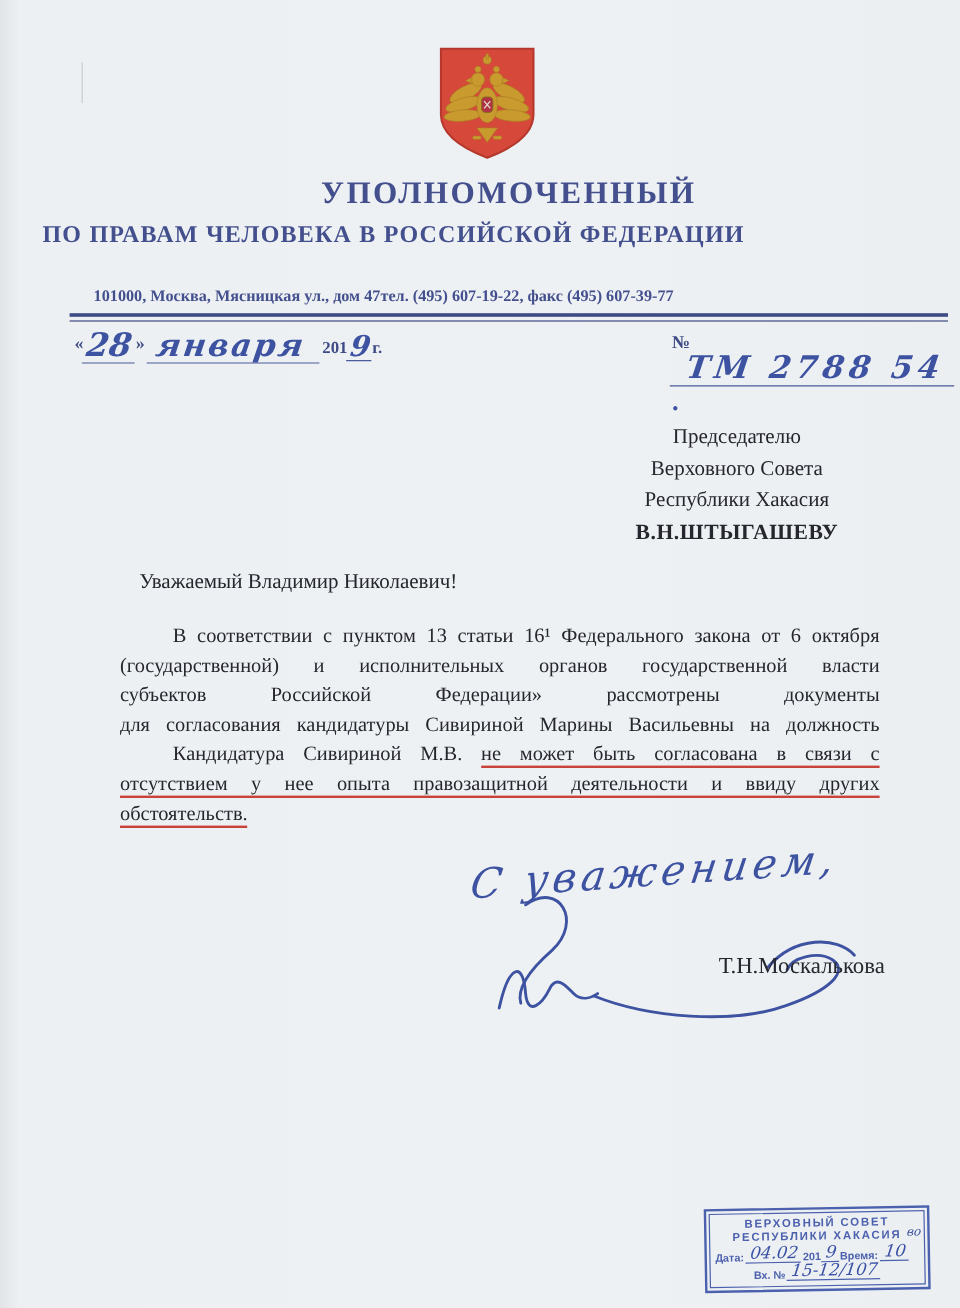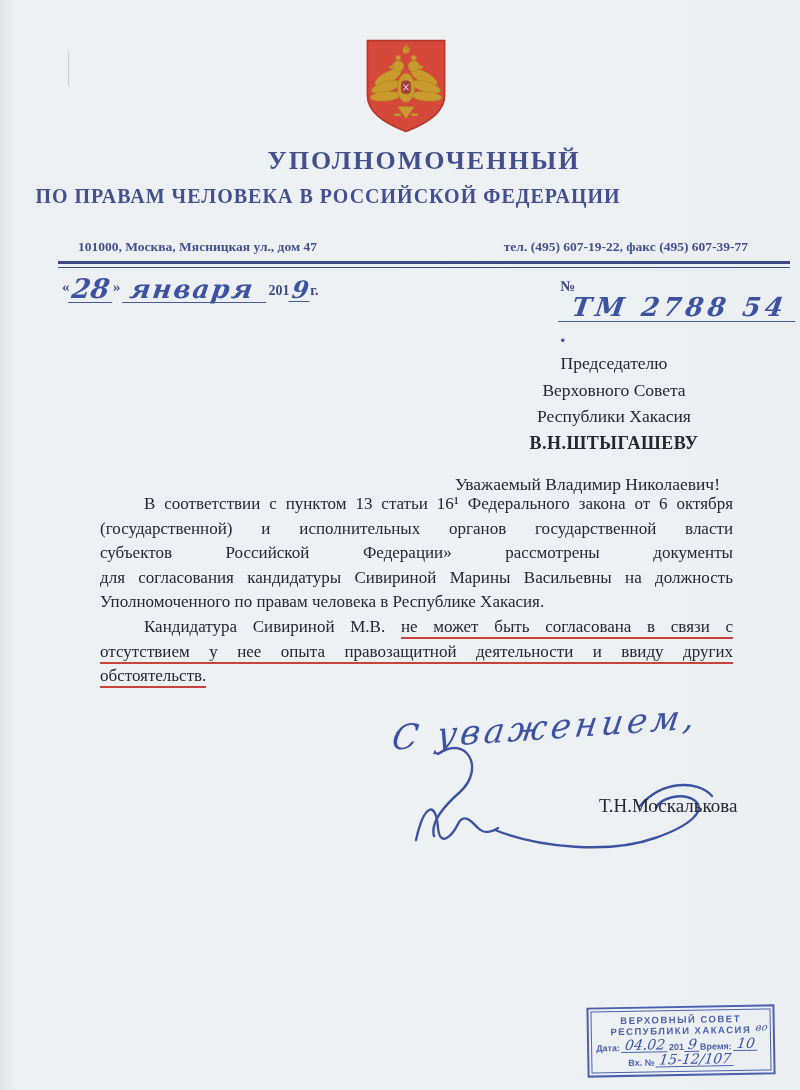--- a/index.html
+++ b/index.html
@@ -20,21 +20,21 @@
   .title1{
     position:absolute;left:0;top:146px;width:800px;text-align:center;
     font-size:26px;font-weight:bold;letter-spacing:2px;color:#44508e;padding-left:24px;
   }
   .title2{
     position:absolute;left:0;top:185px;width:656px;text-align:center;
     font-size:20px;font-weight:bold;letter-spacing:1px;color:#44508e;
   }
   .addr-row{
     position:absolute;left:78px;top:239px;width:670px;
-    display:flex;justify-content:space-between;
+    display:flex;
     font-size:13.5px;font-weight:bold;color:#44508e;
   }
   .rule-thick{position:absolute;left:58px;top:261px;width:732px;height:3px;background:#3e4a84;}
   .rule-thin{position:absolute;left:58px;top:267px;width:732px;height:1px;background:#3e4a84;}
   
   .hw{
     font-family:"DejaVu Serif", serif;font-style:italic;color:#3d52a0;
     transform:skewX(-8deg);display:inline-block;
   }
   .dateline{position:absolute;left:62px;top:276px;font-size:14px;color:#3e4a84;font-weight:bold;}
@@ -51,25 +51,25 @@
   }
   .num-dot{font-size:22px;color:#3d52a0;}
   
   .recipient{
     position:absolute;left:468px;top:350px;width:292px;text-align:center;
     font-size:17.5px;line-height:26.5px;color:#26262e;
   }
   .recipient .name{font-weight:bold;font-size:18px;letter-spacing:0.5px;}
   
   .salutation{
-    position:absolute;left:88px;top:474px;width:632px;text-align:right;
+    position:absolute;left:116px;top:474px;width:632px;text-align:left;
     font-size:17.5px;color:#26262e;
   }
   .bodytext{
-    position:absolute;left:100px;top:492px;width:633px;
+    position:absolute;left:100px;top:518px;width:633px;
     font-size:17px;line-height:24.6px;color:#26262e;
   }
   .jl{text-align:justify;text-align-last:justify;}
   .ll{text-align:left;}
   .ind{text-indent:44px;}
   .redu{border-bottom:2px solid #c8443a;padding-bottom:1px;}
   
   .closing-script{
     position:absolute;left:392px;top:707px;
     font-family:"DejaVu Serif", serif;font-style:italic;
@@ -167,21 +167,20 @@
     <div class="name">В.Н.ШТЫГАШЕВУ</div>
   </div>
 
   <div class="salutation">Уважаемый Владимир Николаевич!</div>
 
   <div class="bodytext">
     <div class="jl ind">В соответствии с пунктом 13 статьи 16¹ Федерального закона от 6 октября</div>
     <div class="jl">(государственной) и исполнительных органов государственной власти</div>
     <div class="jl">субъектов Российской Федерации» рассмотрены документы</div>
     <div class="jl">для согласования кандидатуры Сивириной Марины Васильевны на должность</div>
-    <div class="ll">Уполномоченного по правам человека в Республике Хакасия.</div>
     <div class="jl ind"><span>Кандидатура Сивириной М.В. </span><span class="redu">не может быть согласована в связи с</span></div>
     <div class="jl"><span class="redu">отсутствием у нее опыта правозащитной деятельности и ввиду других</span></div>
     <div class="ll"><span class="redu">обстоятельств.</span></div>
   </div>
 
   <div class="closing-script">С уважением,</div>
 
   <div class="signature">
     <svg width="430" height="125" viewBox="0 0 430 125">
       <g fill="none" stroke="#3d52a0" stroke-width="2.4" stroke-linecap="round">

